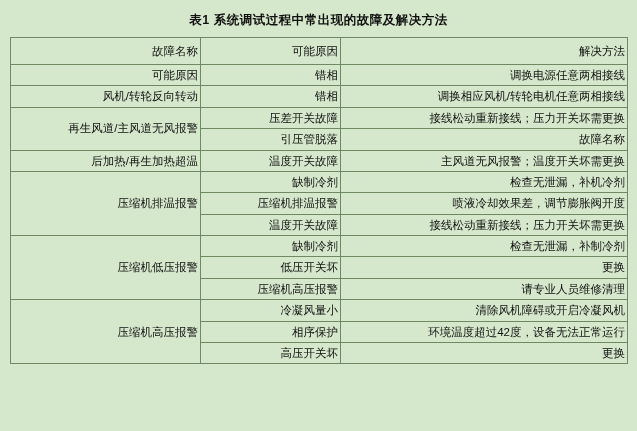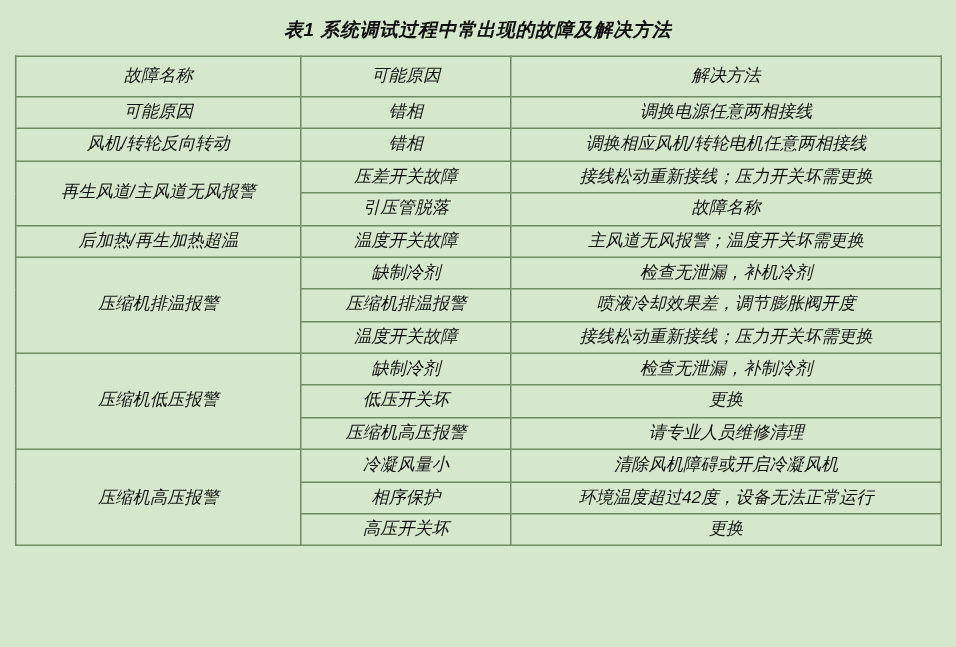--- a/index.html
+++ b/index.html
@@ -15,41 +15,40 @@
     overflow: hidden;
   }
   .page {
     width: 637px;
     height: 431px;
     box-sizing: border-box;
     padding: 8px 10px 0 10px;
     background: #d6e8cc;
     display: flex;
     flex-direction: column;
-    font-style: italic;
   }
   .table-title {
     text-align: center;
     font-size: 12.5px;
     font-weight: bold;
     letter-spacing: 0.5px;
     padding: 4px 0 8px 0;
     color: #111;
   }
   table.fault-table {
     border-collapse: collapse;
     width: 617px;
     table-layout: fixed;
     background: #d6e8cc;
   }
   table.fault-table td,
   table.fault-table th {
     border: 1px solid #6f8a63;
     font-size: 11.5px;
-    text-align: center;
+    text-align: right;
     vertical-align: middle;
     padding: 3px 2px;
     line-height: 1.25;
     font-weight: normal;
     color: #111;
     background: #d6e8cc;
   }
   table.fault-table thead td {
     font-weight: normal;
     height: 20px;

